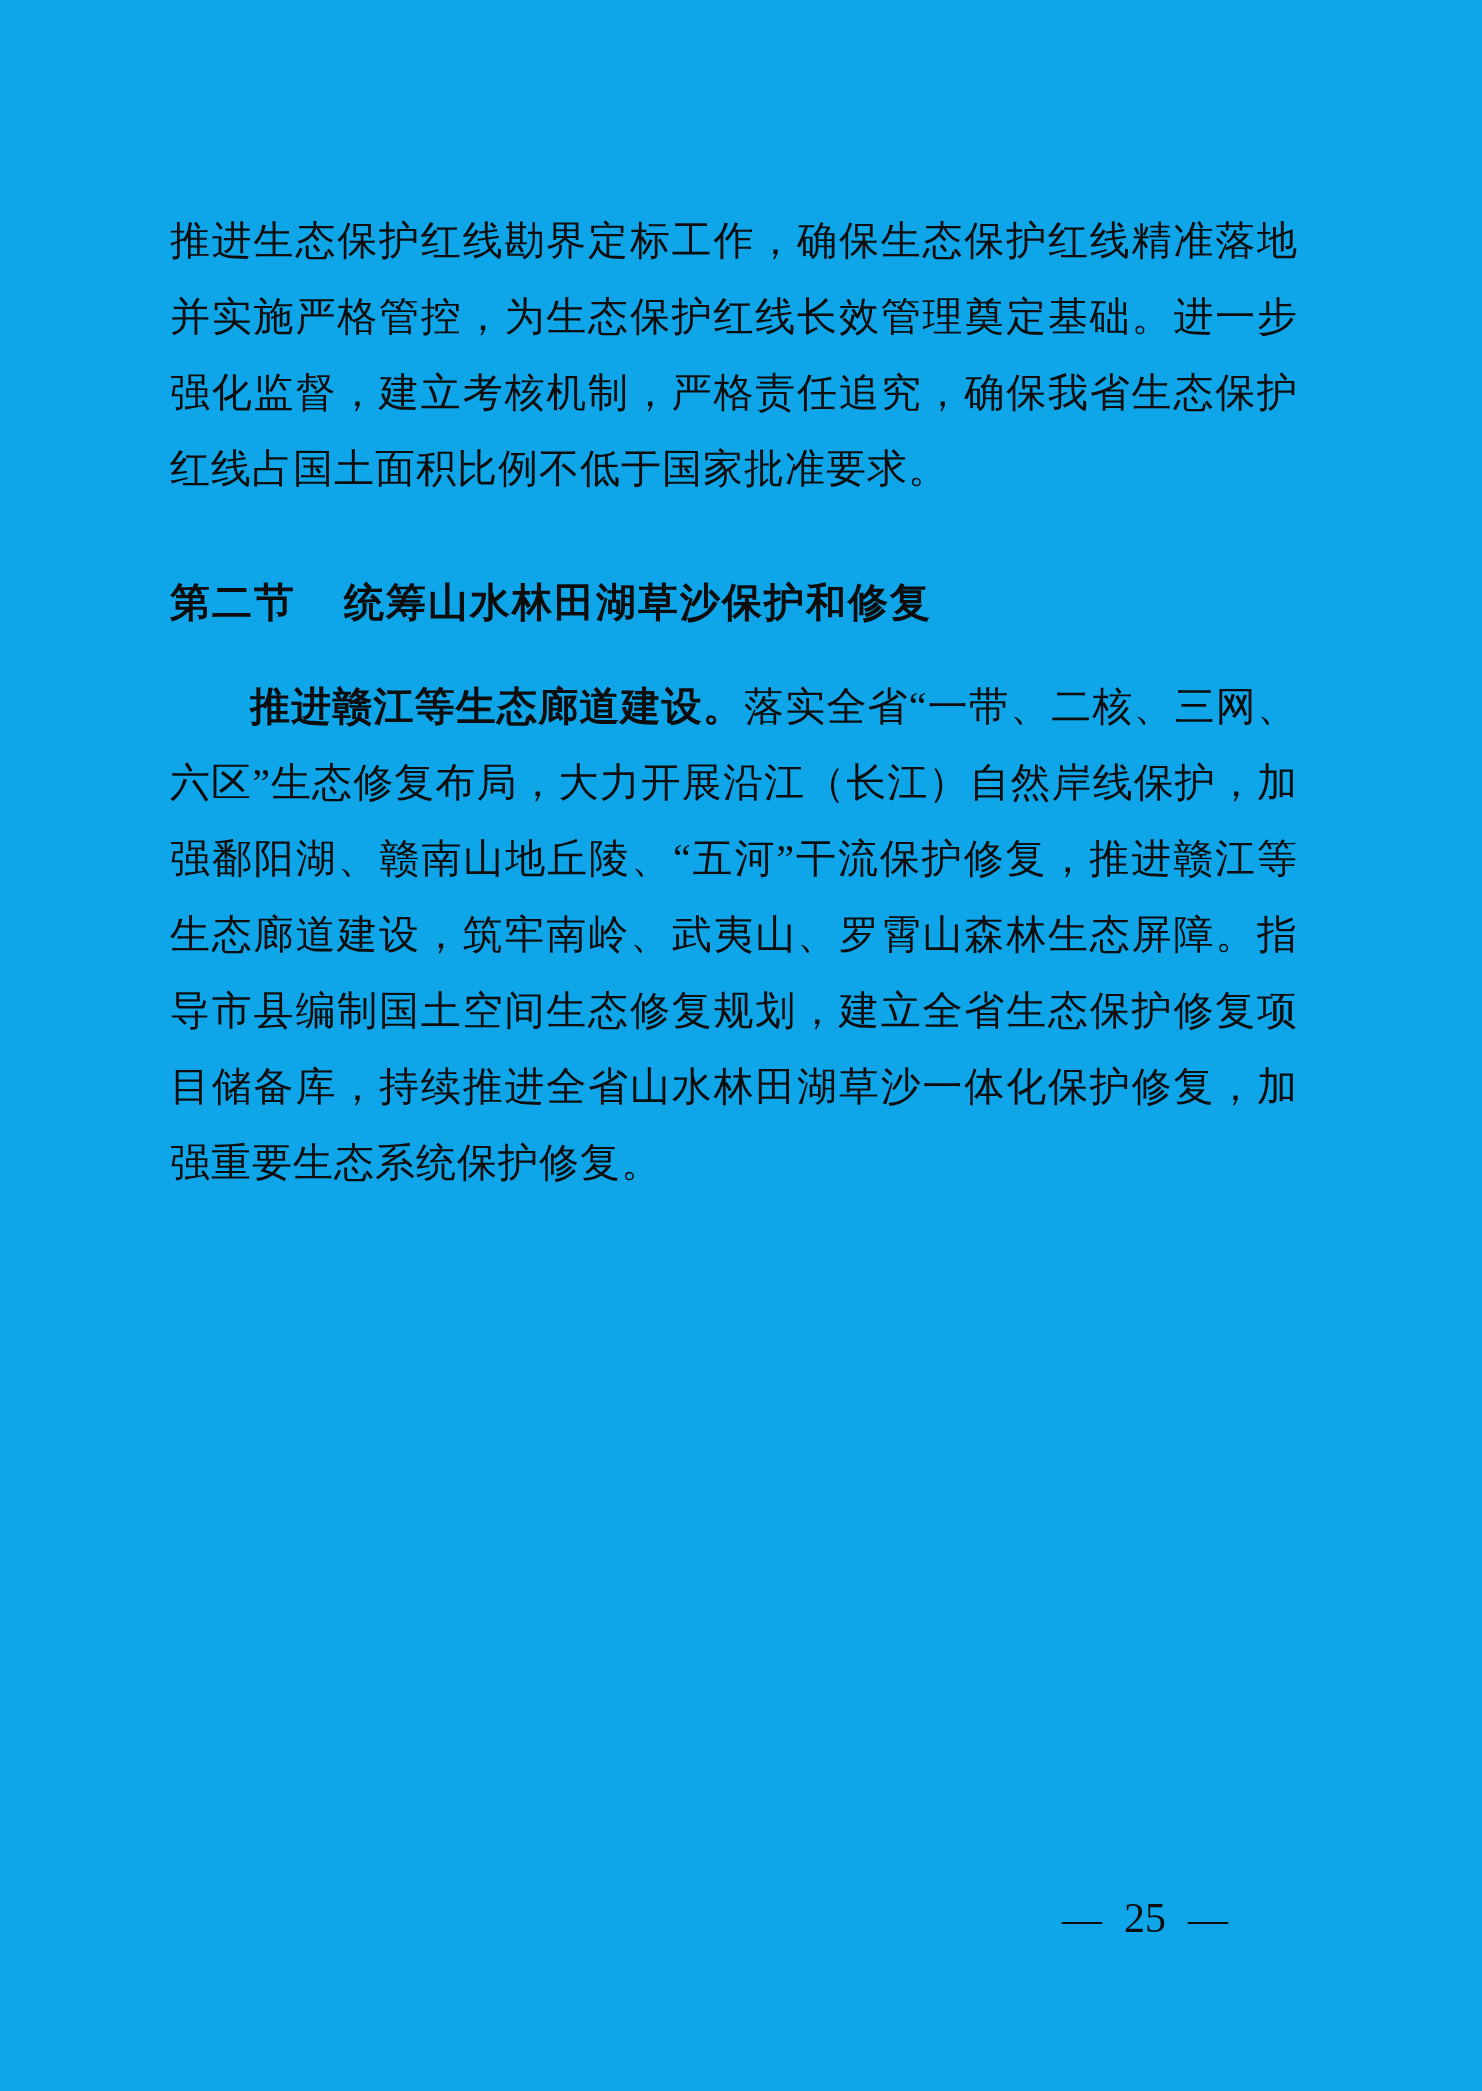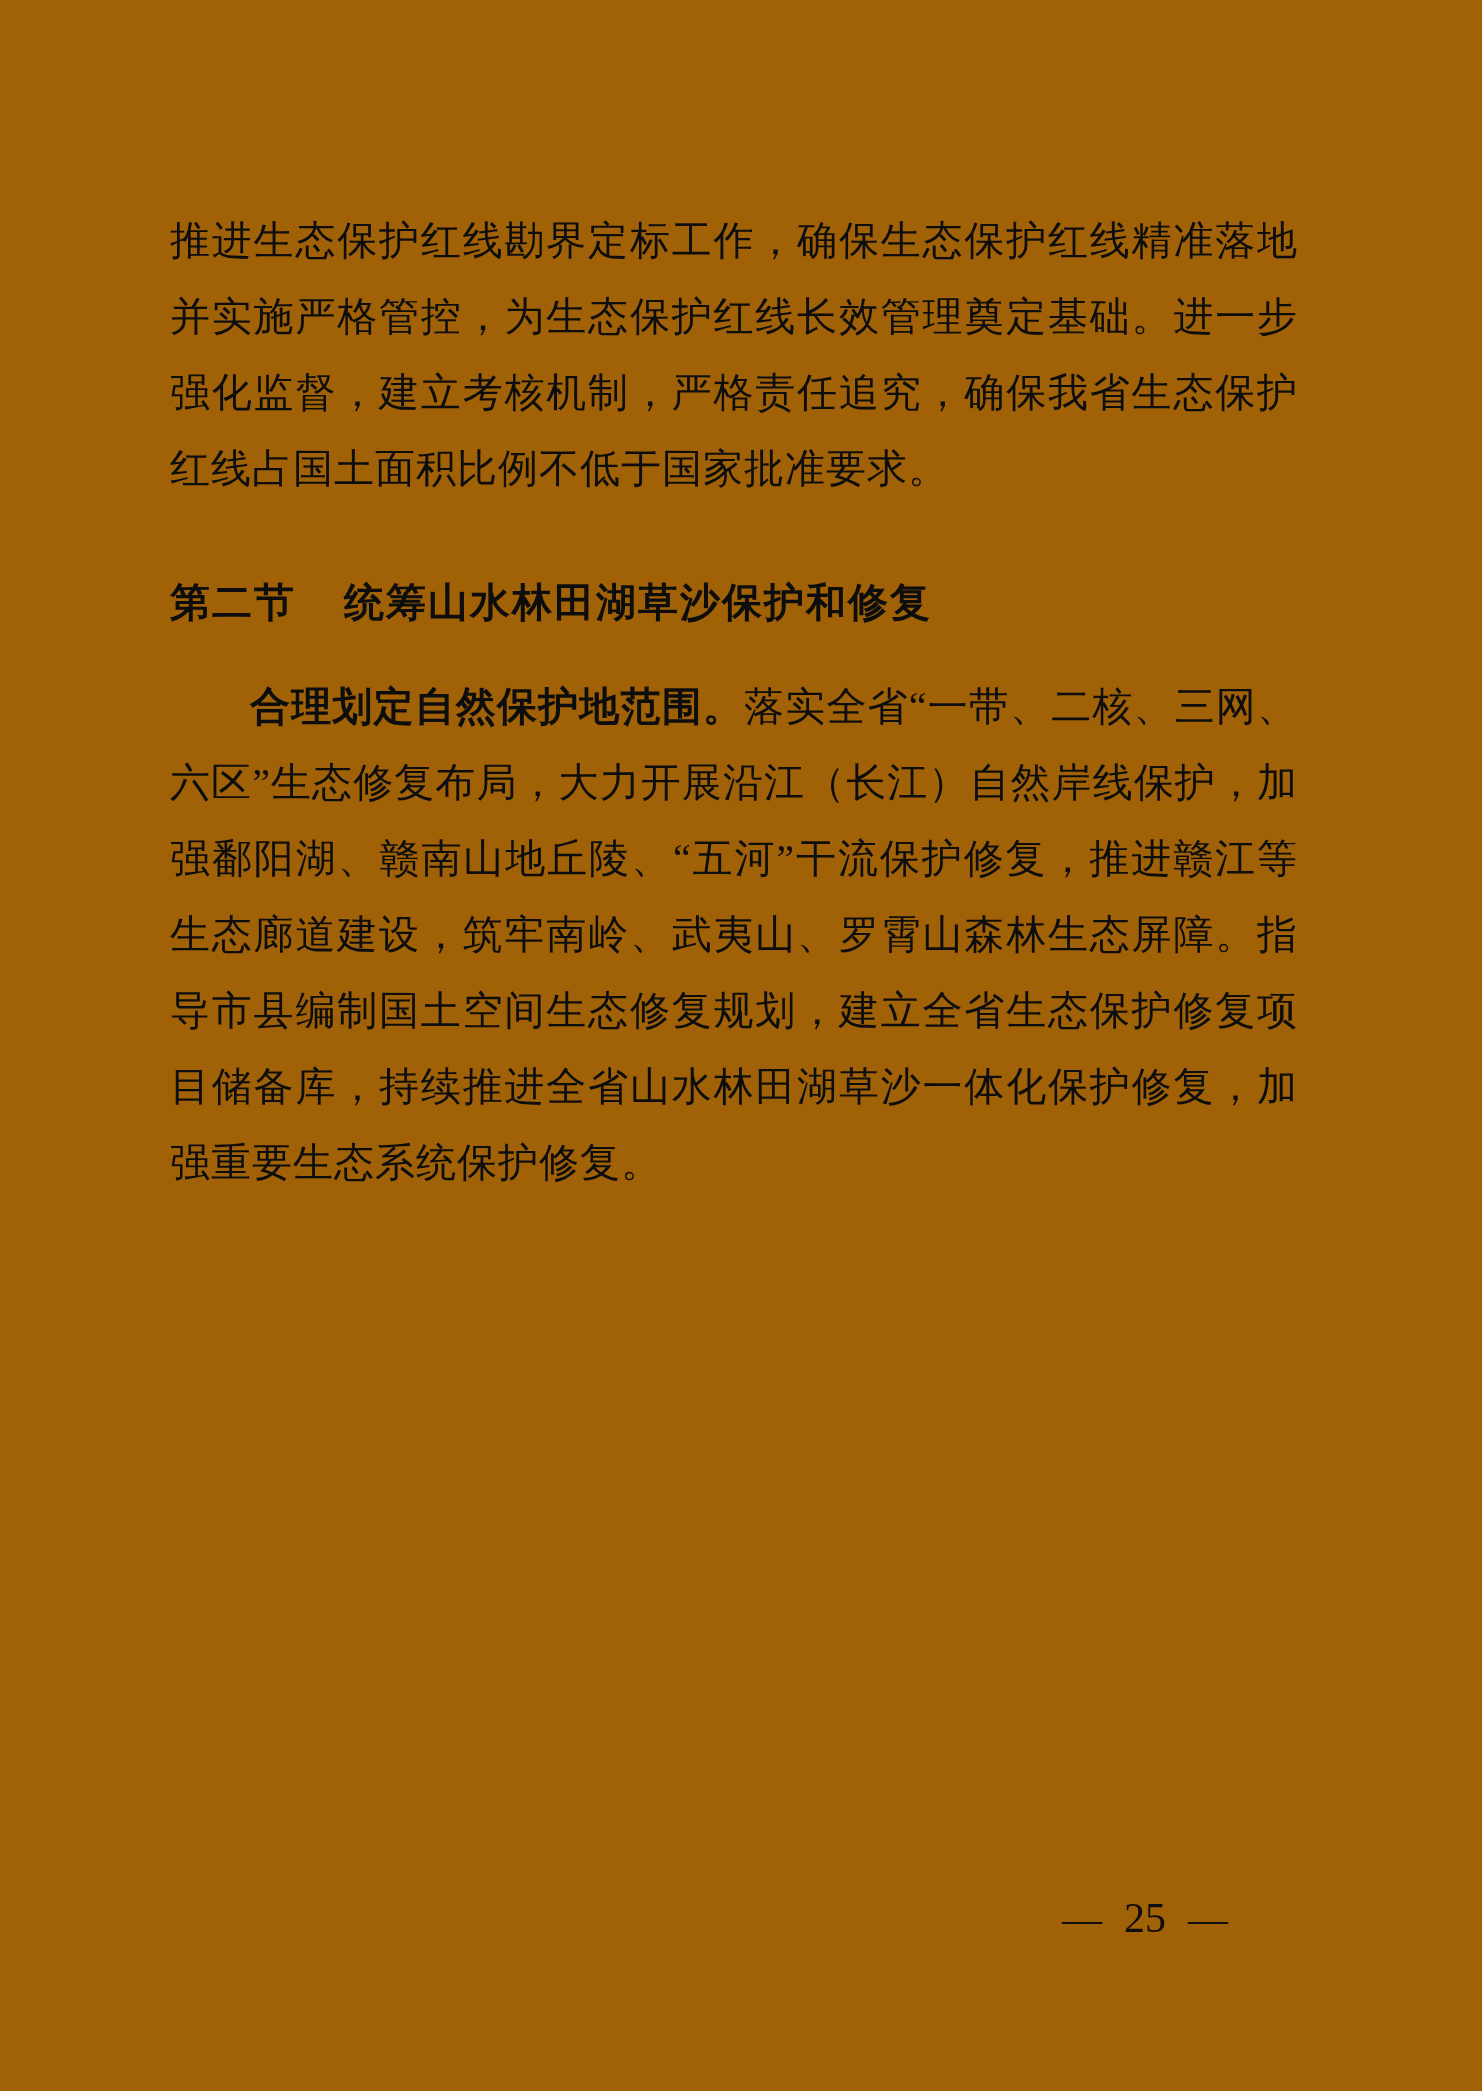--- a/index.html
+++ b/index.html
@@ -4,21 +4,21 @@
 <style>
   html, body {
     margin: 0;
     padding: 0;
     background: #ffffff;
   }
   .page {
     position: relative;
     width: 1482px;
     height: 2091px;
-    background: #a16207;
+    background: #0ea5e9;
     overflow: hidden;
     font-family: "Liberation Serif", "DejaVu Serif", serif;
     color: #0d0d0d;
   }
   .content {
     position: absolute;
     left: 170px;
     top: 203px;
     width: 1128px;
   }
@@ -68,19 +68,19 @@
 <body>
 
 <div class="page">
   <div class="content">
 
     <p class="para"><span class="lead"></span><span>推进生态保护红线勘界定标工作，确保生态保护红线精准落地并实施严格管控，为生态保护红线长效管理奠定基础。进一步强化监督，建立考核机制，严格责任追究，确保我省生态保护红线占国土面积比例不低于国家批准要求。</span></p>
 
 
     <h2 class="section-heading"><span class="sec-num">第二节</span><span>统筹山水林田湖草沙保护和修复</span></h2>
 
-    <p class="para indent"><span class="lead">合理划定自然保护地范围。</span><span>落实全省“一带、二核、三网、六区”生态修复布局，大力开展沿江（长江）自然岸线保护，加强鄱阳湖、赣南山地丘陵、“五河”干流保护修复，推进赣江等生态廊道建设，筑牢南岭、武夷山、罗霄山森林生态屏障。指导市县编制国土空间生态修复规划，建立全省生态保护修复项目储备库，持续推进全省山水林田湖草沙一体化保护修复，加强重要生态系统保护修复。</span></p>
+    <p class="para indent"><span class="lead">推进赣江等生态廊道建设。</span><span>落实全省“一带、二核、三网、六区”生态修复布局，大力开展沿江（长江）自然岸线保护，加强鄱阳湖、赣南山地丘陵、“五河”干流保护修复，推进赣江等生态廊道建设，筑牢南岭、武夷山、罗霄山森林生态屏障。指导市县编制国土空间生态修复规划，建立全省生态保护修复项目储备库，持续推进全省山水林田湖草沙一体化保护修复，加强重要生态系统保护修复。</span></p>
 
 
   </div>
 
   <div class="footer"><span class="dash">—</span><span class="pagenum">25</span><span class="dash">—</span></div>
 </div>
 
 </body></html>

